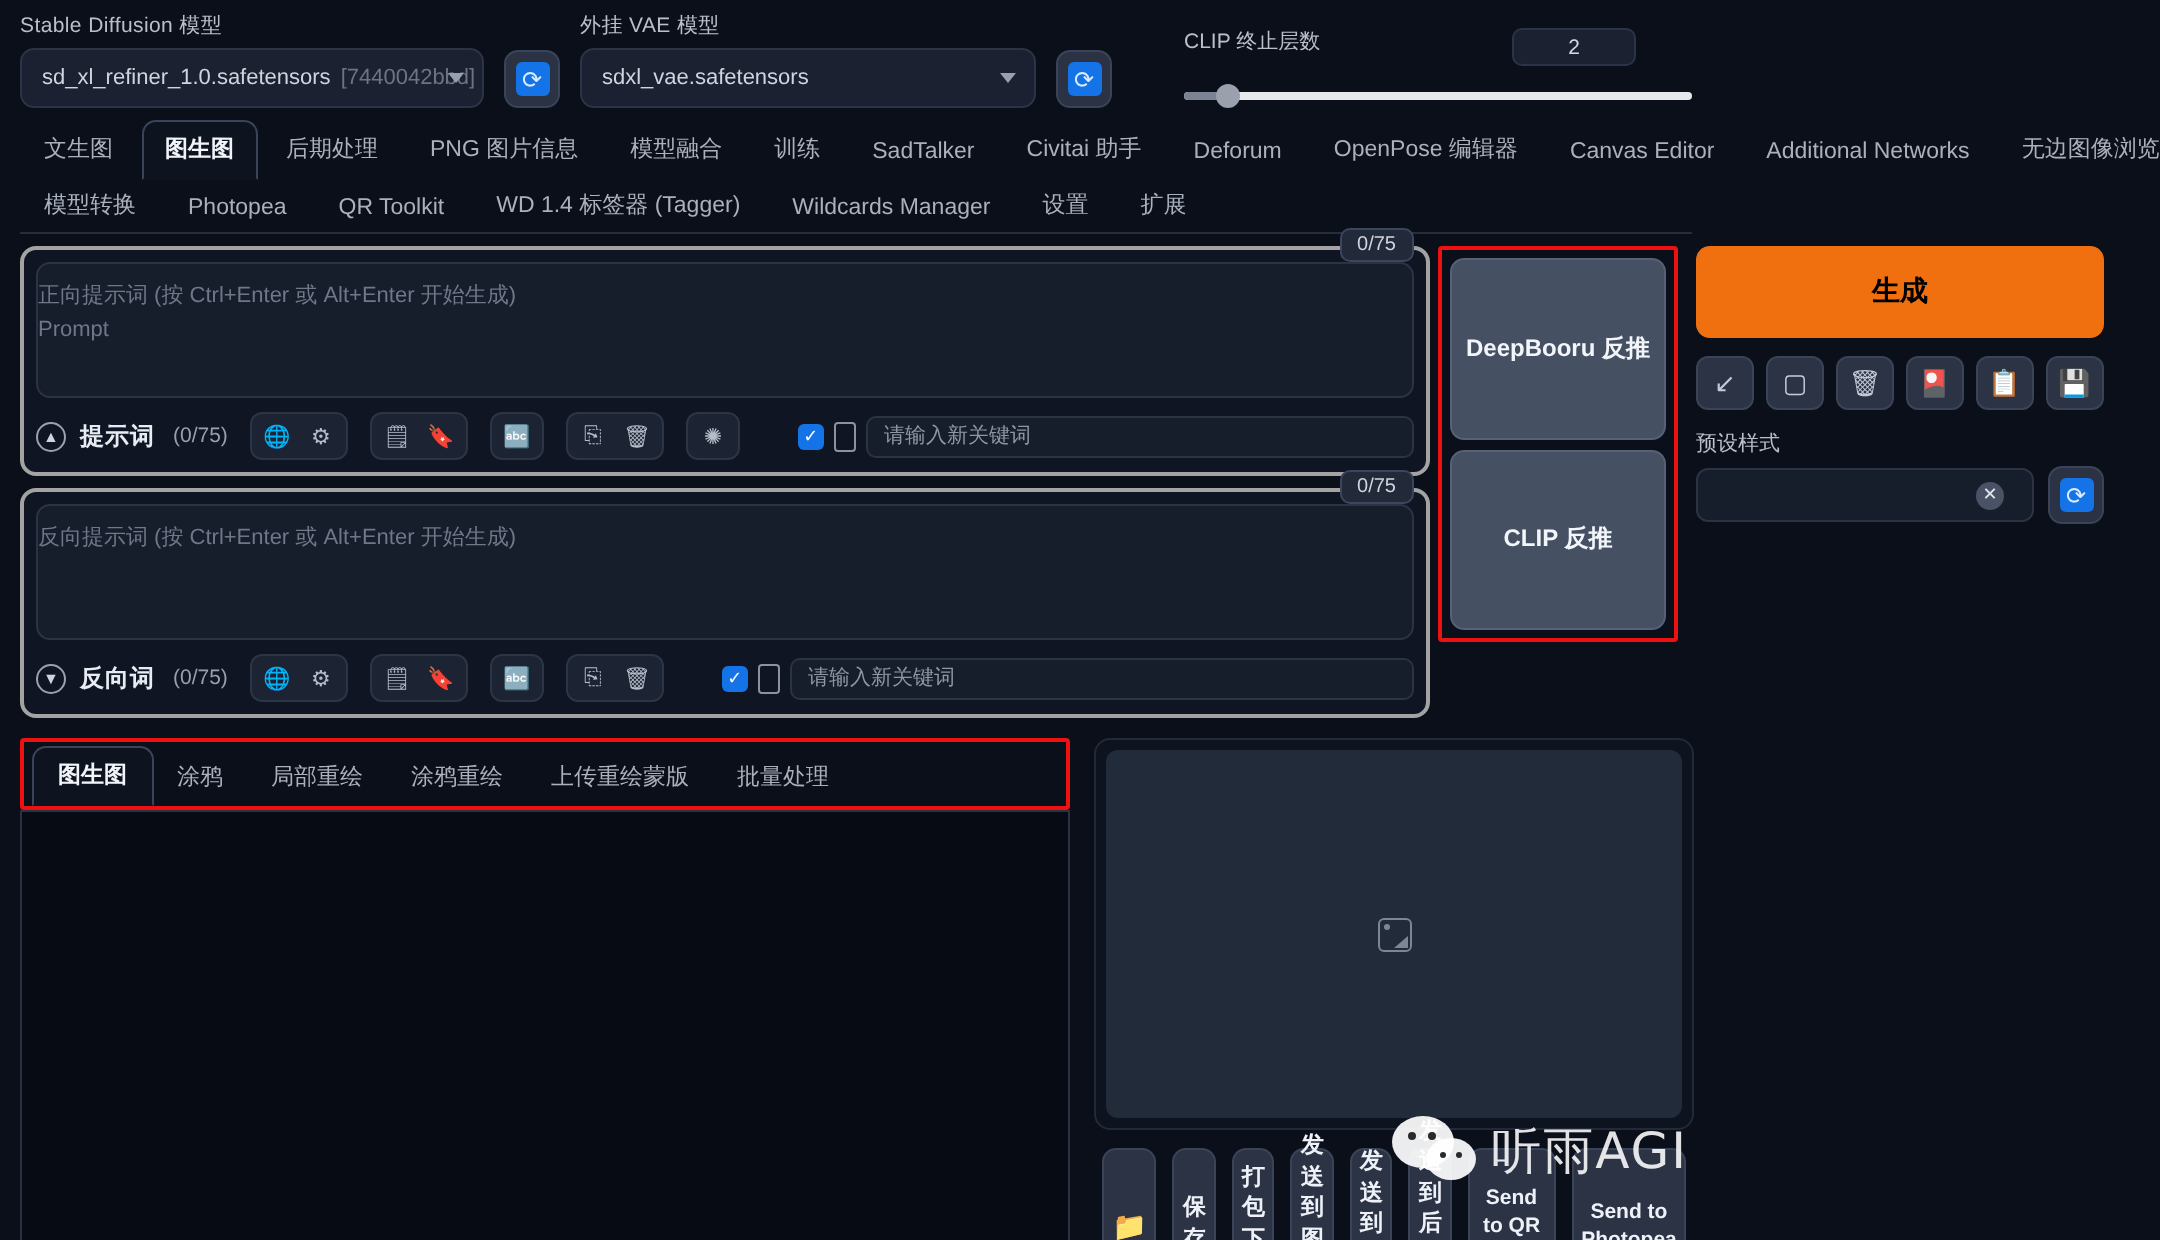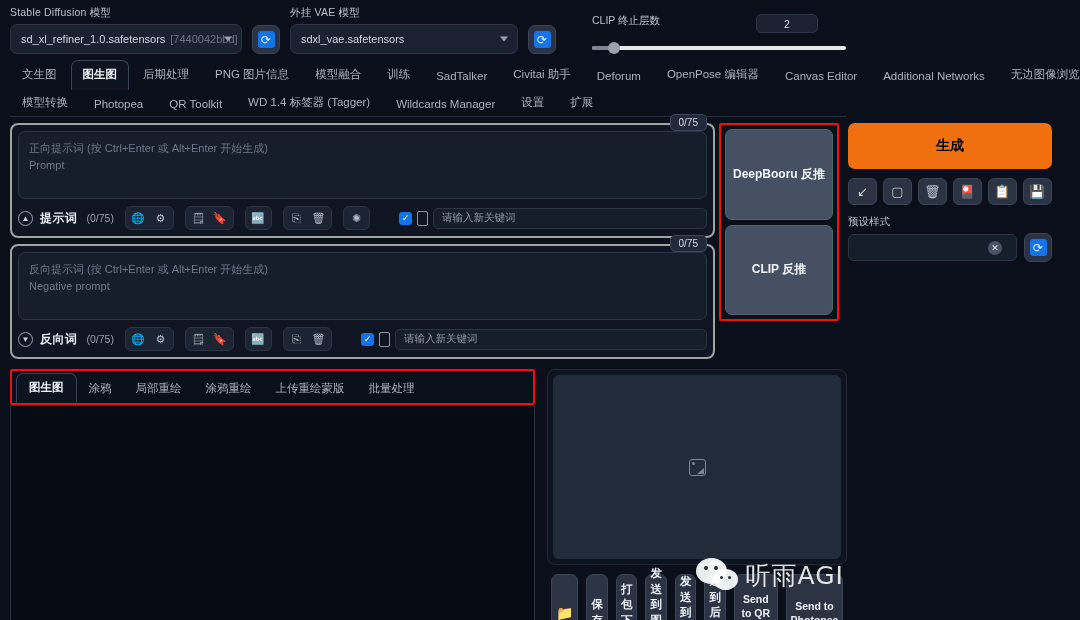--- a/index.html
+++ b/index.html
@@ -110,21 +110,21 @@
     border-radius: 8px;
     padding: 6px;
     margin-bottom: 6px;
     position: relative;
   }
   .prompt-box {
     background: #161d2b;
     border: 1px solid #2b3344;
     border-radius: 7px;
     height: 68px;
-    padding: 8px 10px;
+    padding: 8px 0;
     font-size: 11px; color: #6f7789;
     line-height: 1.55;
     cursor: text;
   }
   .prompt-box .ph2 { display: block; }
 
   .prompt-tools { display: flex; align-items: center; gap: 7px; margin-top: 7px; }
   .collapse-arrow {
     width: 15px; height: 15px; border-radius: 50%;
     border: 1px solid #9aa2b0; color: #cfd5df;
@@ -412,21 +412,20 @@
             <span class="kw-mini"></span>
             <span class="kw-input">请输入新关键词</span>
           </span>
         </div>
       </div>
 
       <div class="prompt-card">
         <div class="token-badge">0/75</div>
         <div class="prompt-box">
           <span>反向提示词 (按 Ctrl+Enter 或 Alt+Enter 开始生成)</span>
-          <span class="ph2">Negative prompt</span>
         </div>
         <div class="prompt-tools">
           <span class="collapse-arrow">▼</span>
           <span class="tool-title">反向词</span>
           <span class="tool-count">(0/75)</span>
 
           <span class="icon-group">
             <span class="ibtn">🌐</span>
             <span class="ibtn">⚙</span>
           </span>

